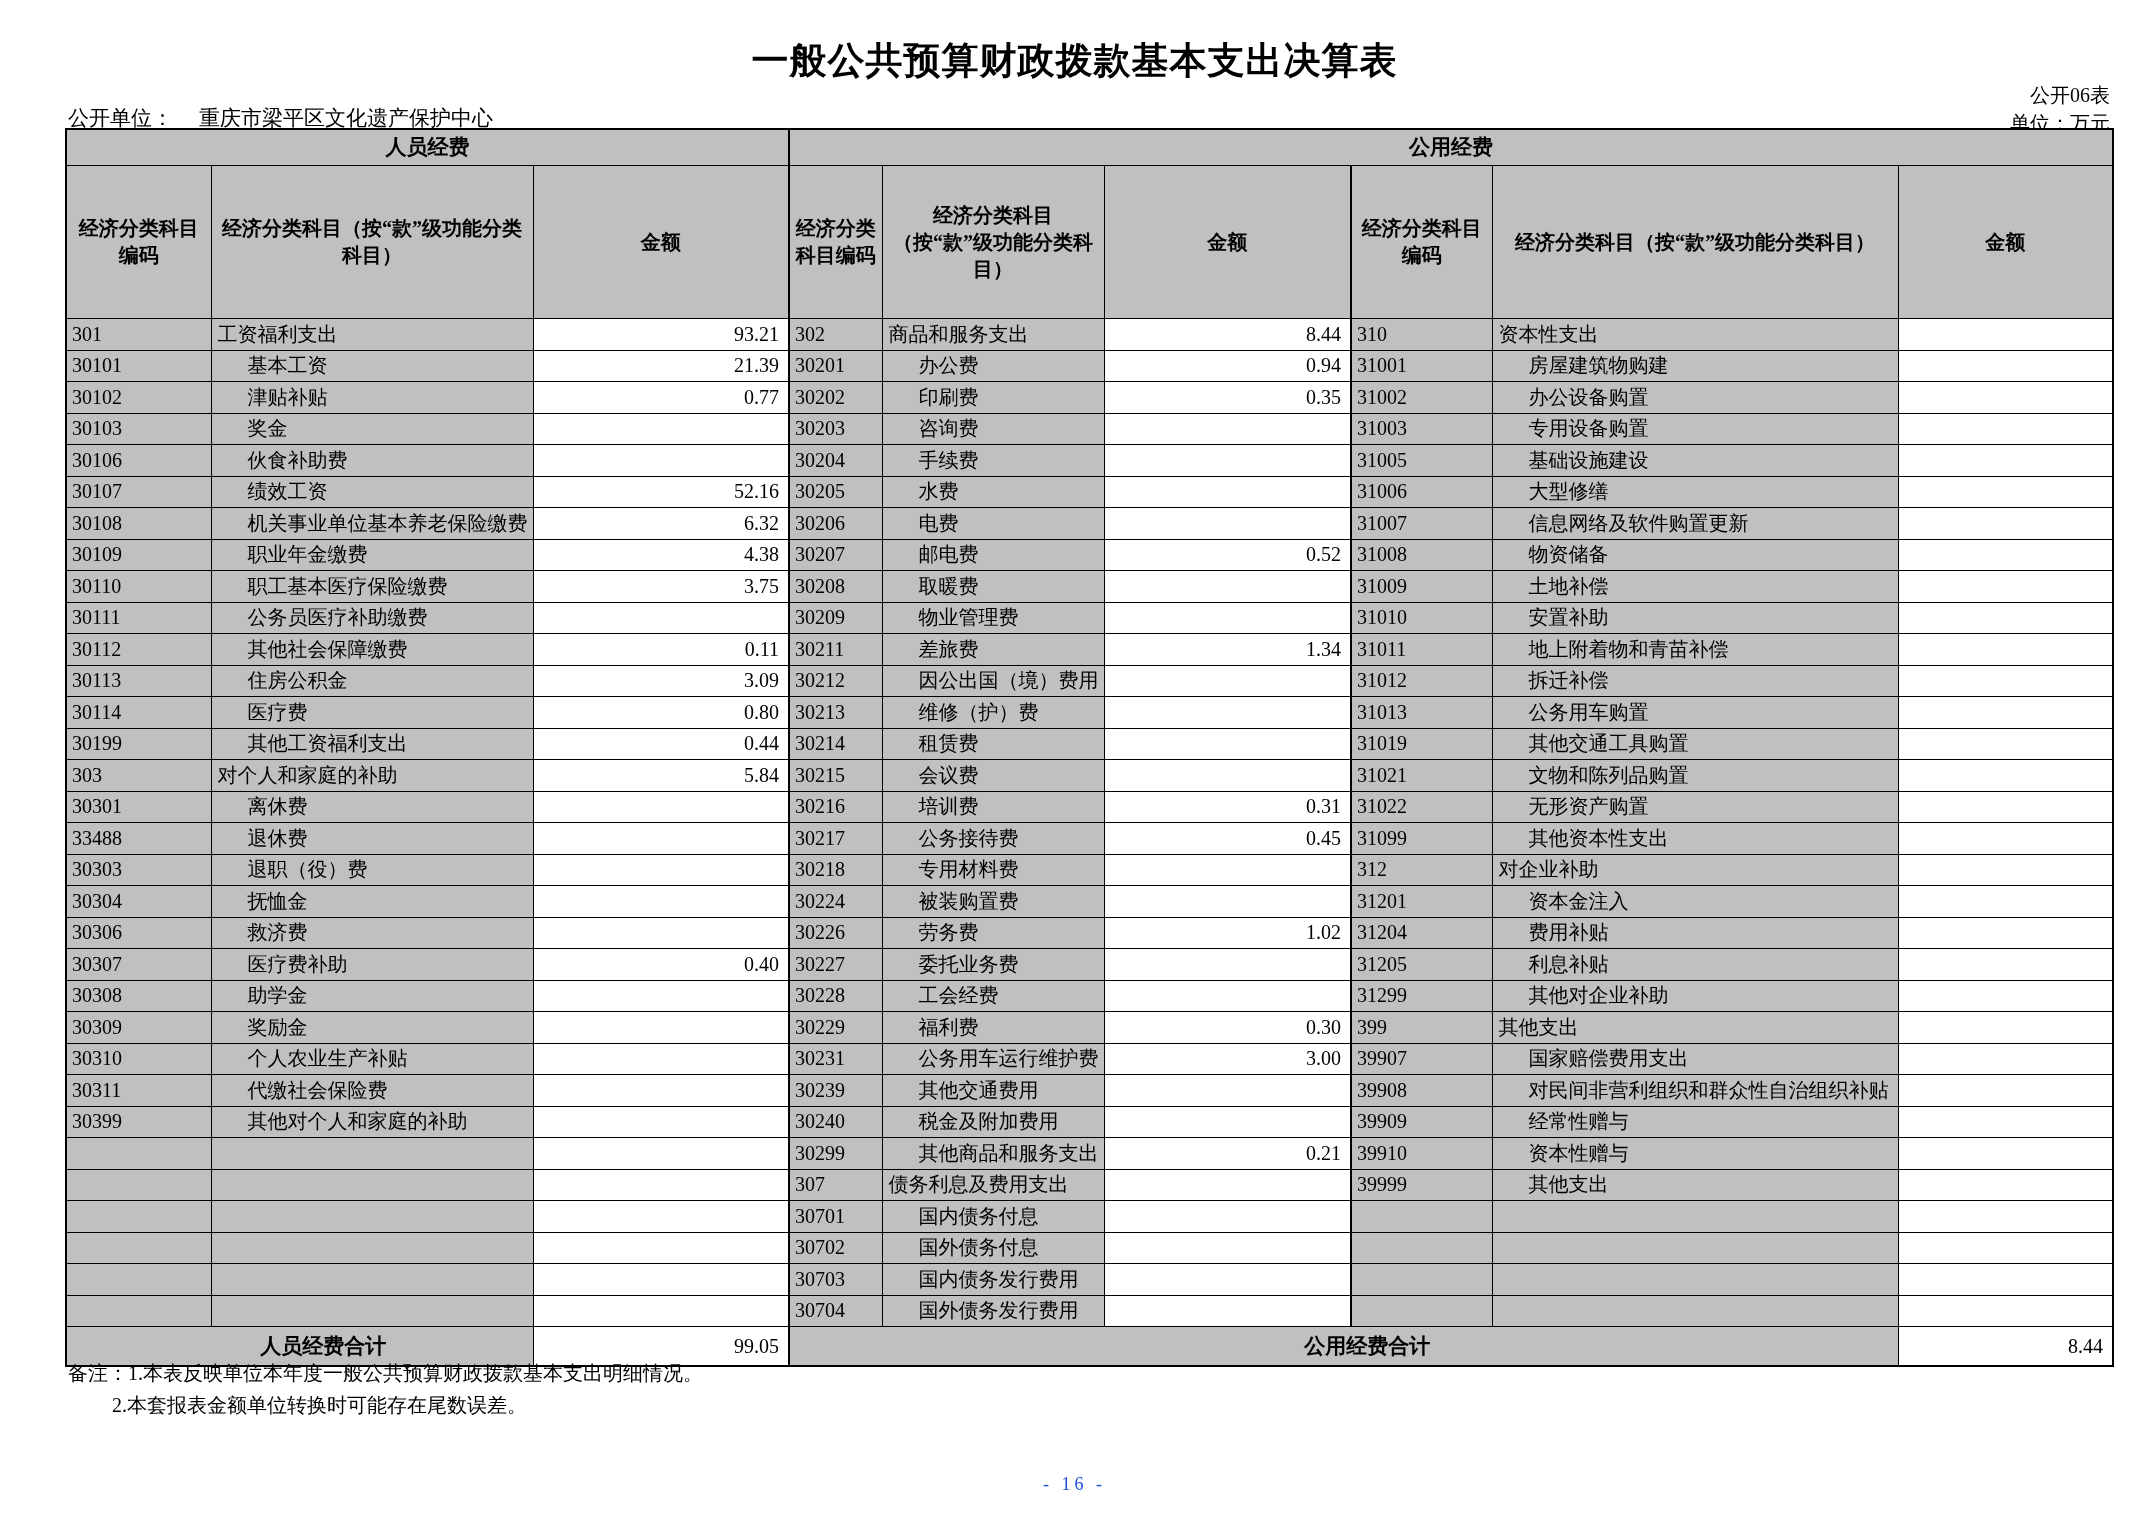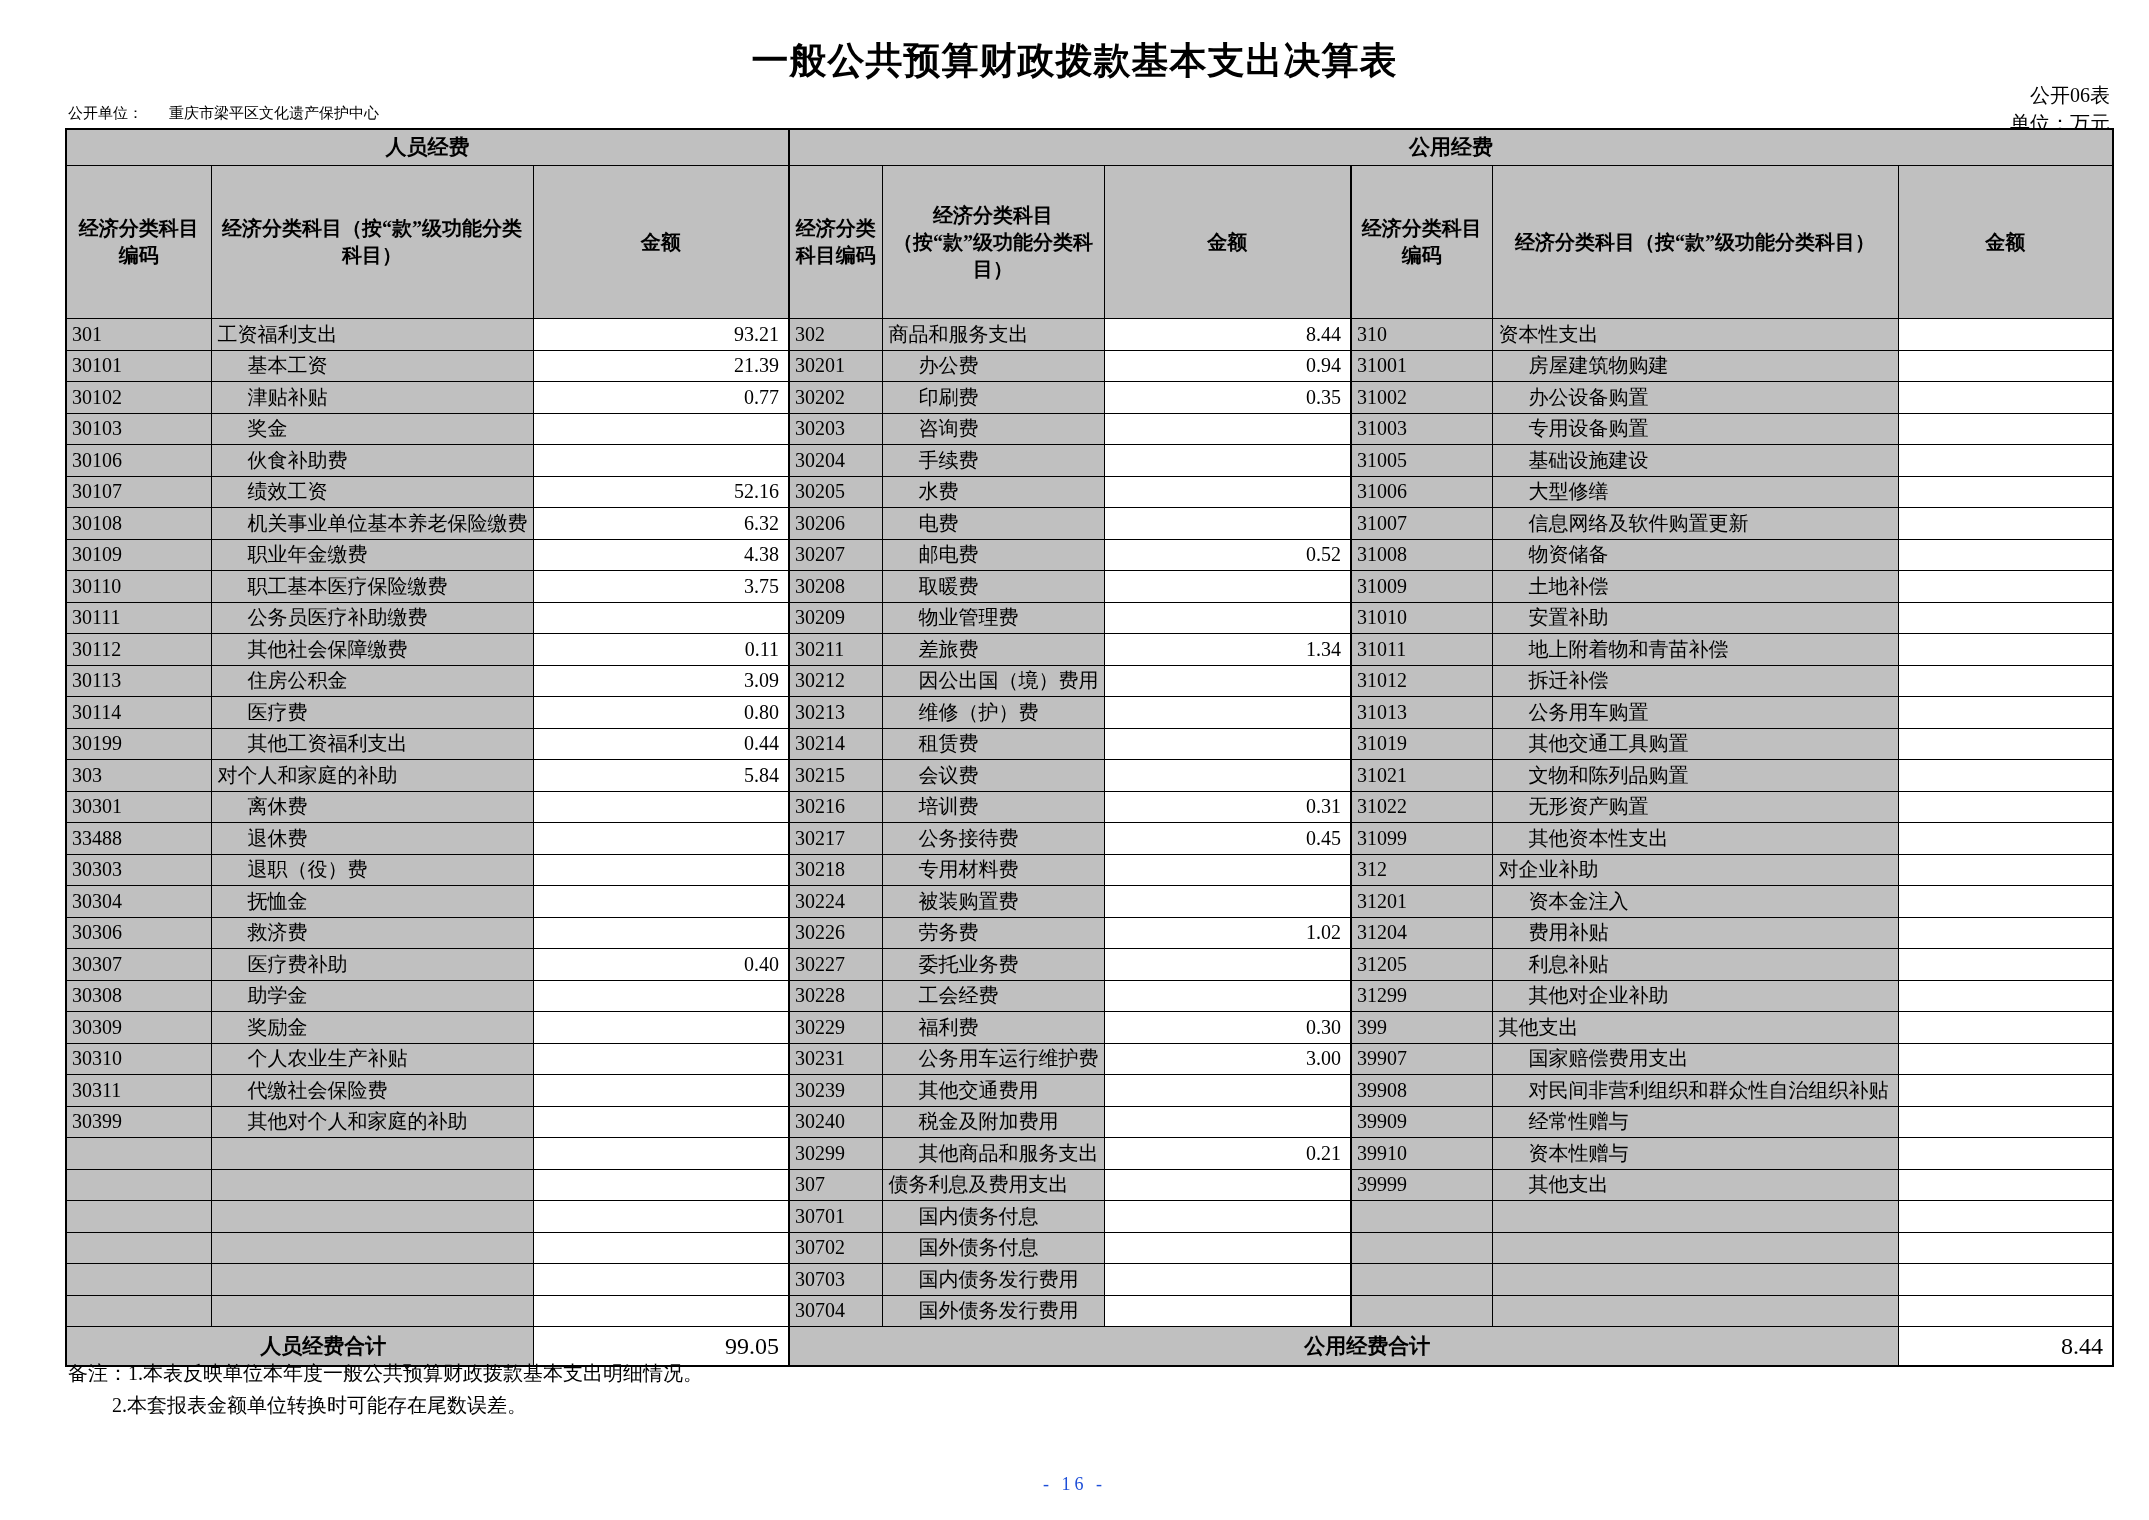--- a/index.html
+++ b/index.html
@@ -20,21 +20,21 @@
     position:absolute;top:36px;left:0;width:100%;
     text-align:center;font-size:37px;font-weight:bold;letter-spacing:1px;
   }
   .table-code{
     position:absolute;top:82px;right:39px;font-size:20px;
   }
   .unit-label{
     position:absolute;top:110px;right:39px;font-size:20px;
   }
   .org-line{
-    position:absolute;top:104px;left:68px;font-size:15px;
+    position:absolute;top:104px;left:68px;font-size:21px;
   }
   .org-line .org-name{margin-left:26px;}
 
   table.main{
     position:absolute;top:128px;left:65px;
     width:2047px;
     border-collapse:collapse;
     table-layout:fixed;
     border:2px solid var(--line);
     font-size:20px;
@@ -57,21 +57,21 @@
   td.code{background:var(--cell-gray);text-align:left;padding-left:5px;}
   td.subject{background:var(--cell-gray);text-align:left;padding-left:6px;}
   td.subject.indent{padding-left:36px;}
   td.amount{background:var(--cell-white);text-align:right;padding-right:9px;}
   .sec-b{border-left-width:2px !important;}
   tfoot td{height:36px;padding-left:48px;}
   tfoot td.total-label{
     background:var(--cell-gray);
     font-weight:bold;text-align:center;font-size:21px;
   }
-  tfoot td.amount{font-size:24px;margin-left:13px;}
+  tfoot td.amount{font-size:20px;margin-left:13px;}
 
   .note-1{position:absolute;top:1360px;left:68px;font-size:20px;}
   .note-2{position:absolute;top:1392px;left:112px;font-size:20px;}
   .page-number{
     position:absolute;top:1474px;left:0;width:100%;
     text-align:center;font-size:18px;color:#1d4ed8;letter-spacing:4px;
   }
 </style>
 </head>
 <body>

